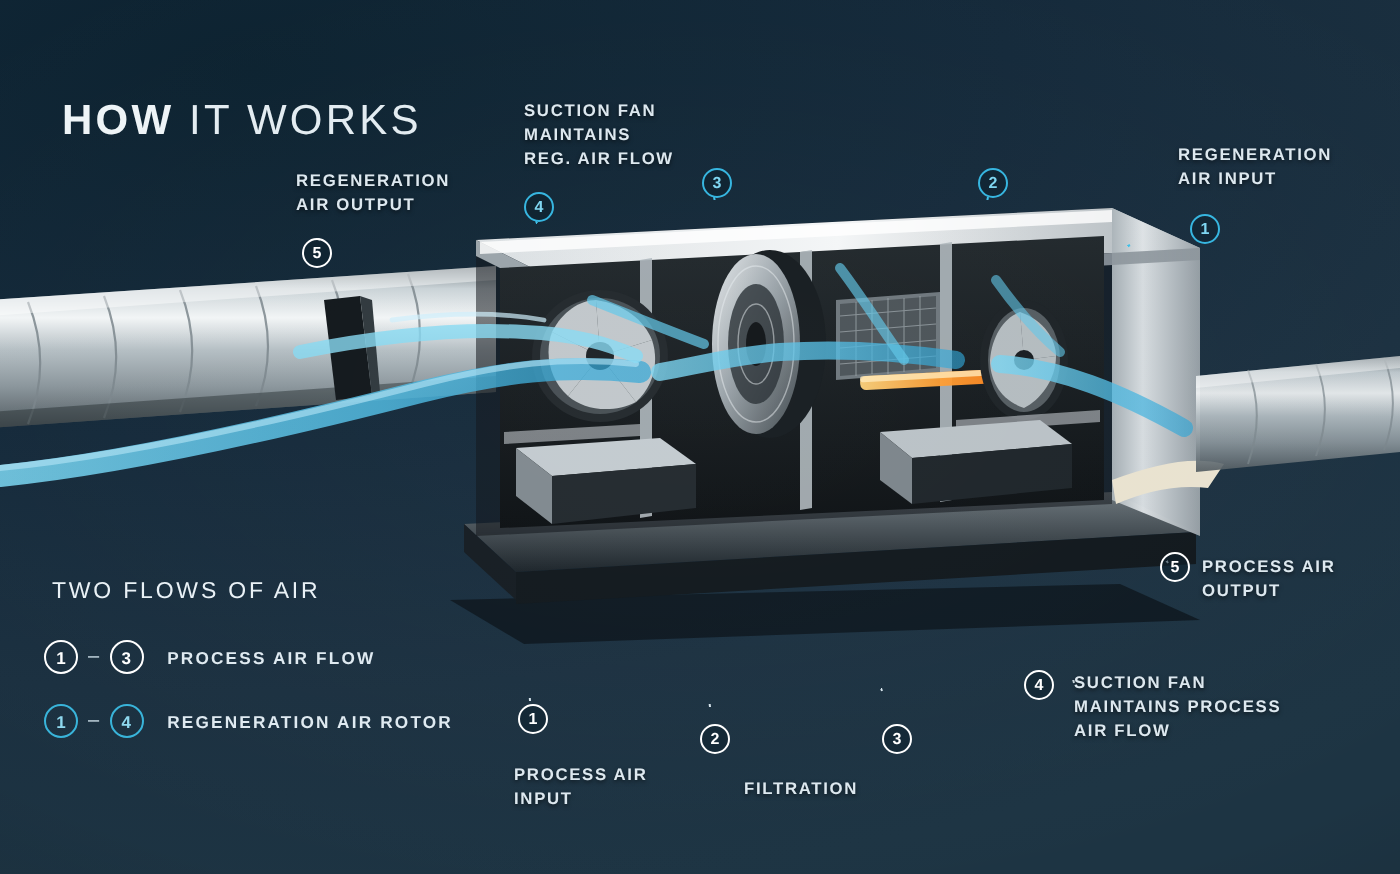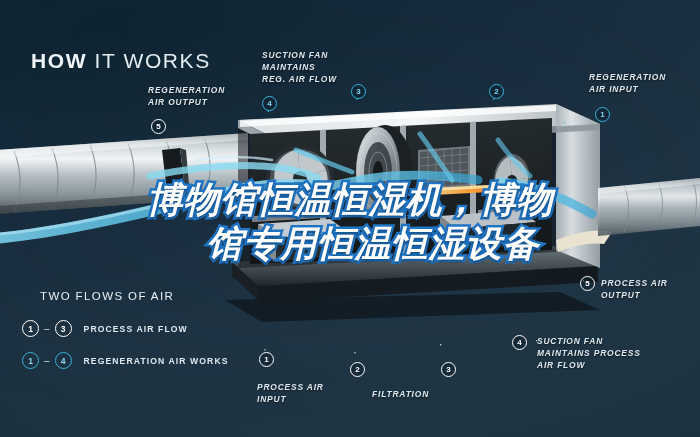--- a/index.html
+++ b/index.html
@@ -33,21 +33,20 @@
   
   .callout{
     position:absolute;
     color:#dde8ef;
     font-size:8.4px;
     font-weight:bold;
     letter-spacing:0.85px;
     line-height:1.42;
     white-space:pre-line;
     text-shadow:0 1px 2px rgba(0,0,0,.55);
-    font-style:italic;
   }
 
   
   .marker{
     position:absolute;width:15px;height:15px;border-radius:50%;
     border:1.3px solid #ffffff;
     display:flex;align-items:center;justify-content:center;
     font-size:8px;font-weight:bold;color:#ffffff;
     background:rgba(12,32,45,0.55);
     box-sizing:border-box;
@@ -59,21 +58,21 @@
   .leader{position:absolute;transform-origin:0 50%;height:1px;}
   .leader.dot{
     background-image:linear-gradient(to right,#d8e6ee 0 1.4px, rgba(0,0,0,0) 1.4px 3.2px);
   }
   .leader.cyd{
     background-image:linear-gradient(to right,#3fc0e8 0 1.4px, rgba(0,0,0,0) 1.4px 3.2px);
   }
 
   
   .legend-title{
-    position:absolute;left:40px;top:290px;
+    position:absolute;left:26px;top:290px;
     color:#e9f1f6;font-size:11.5px;letter-spacing:1.4px;font-weight:300;
   }
   .legend-row{position:absolute;display:flex;align-items:center;left:22px;}
   .legend-row .lm{
     width:17px;height:17px;border-radius:50%;border:1.2px solid #ffffff;
     display:flex;align-items:center;justify-content:center;
     font-size:8.5px;font-weight:bold;color:#ffffff;box-sizing:border-box;
   }
   .legend-row.cy .lm{border-color:#39b4da;color:#8fd9ef;}
   .legend-row .dash{margin:0 5px;color:#c9dbe5;font-size:10px;}
@@ -368,21 +367,17 @@
     <span class="lm">1</span>
     <span class="dash">–</span>
     <span class="lm">3</span>
     <span class="ltxt">PROCESS AIR FLOW</span>
   </div>
 
   <div class="legend-row cy" style="top:352px;">
     <span class="lm">1</span>
     <span class="dash">–</span>
     <span class="lm">4</span>
-    <span class="ltxt">REGENERATION AIR WORKS</span>
+    <span class="ltxt">REGENERATION AIR ROTOR</span>
   </div>
 
-  <div class="overlay-wrap">
-    <span class="overlay-line l1">博物馆恒温恒湿机，博物</span>
-    <span class="overlay-line l2">馆专用恒温恒湿设备</span>
-  </div>
 
 </div>
 
 </body></html>

